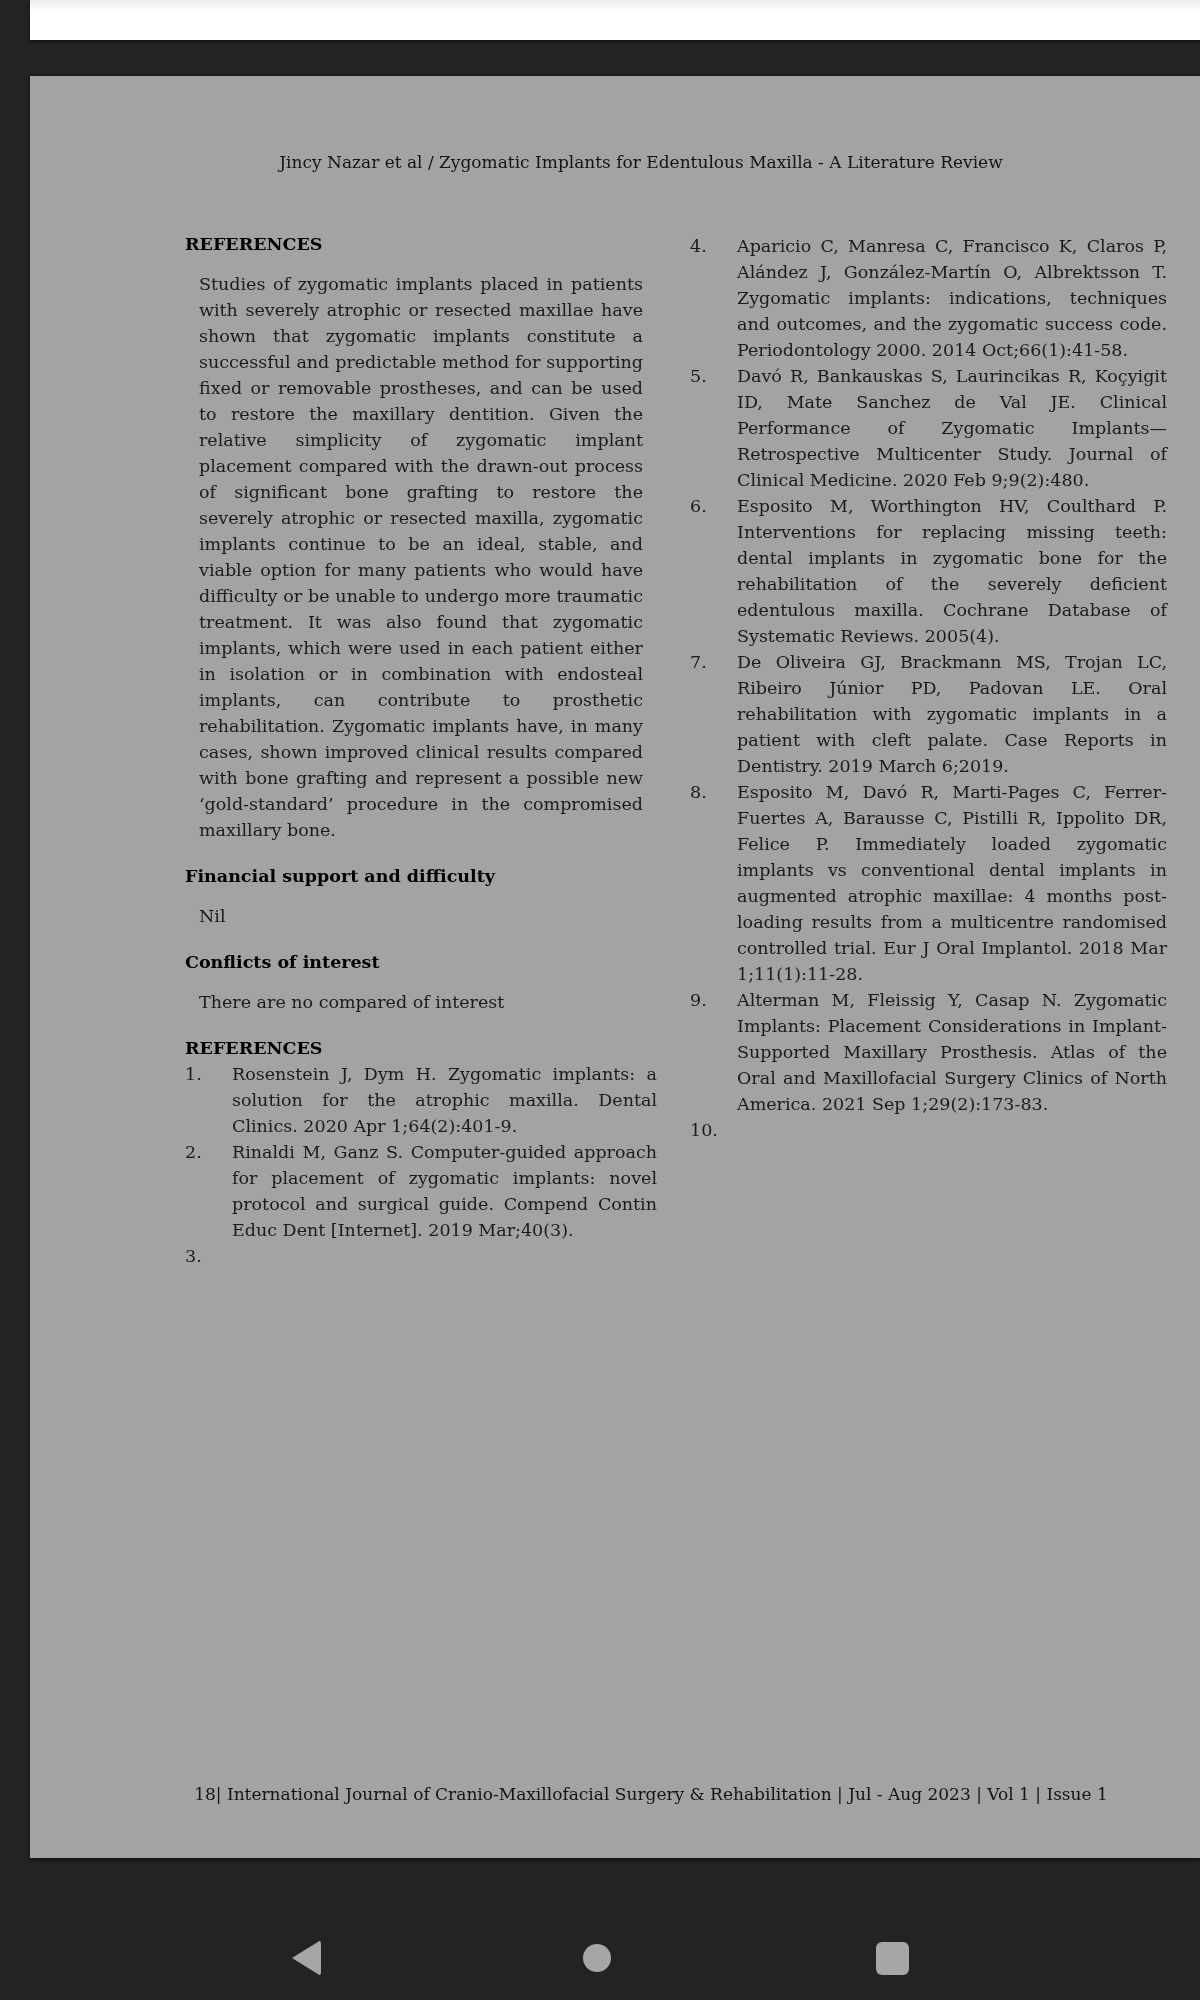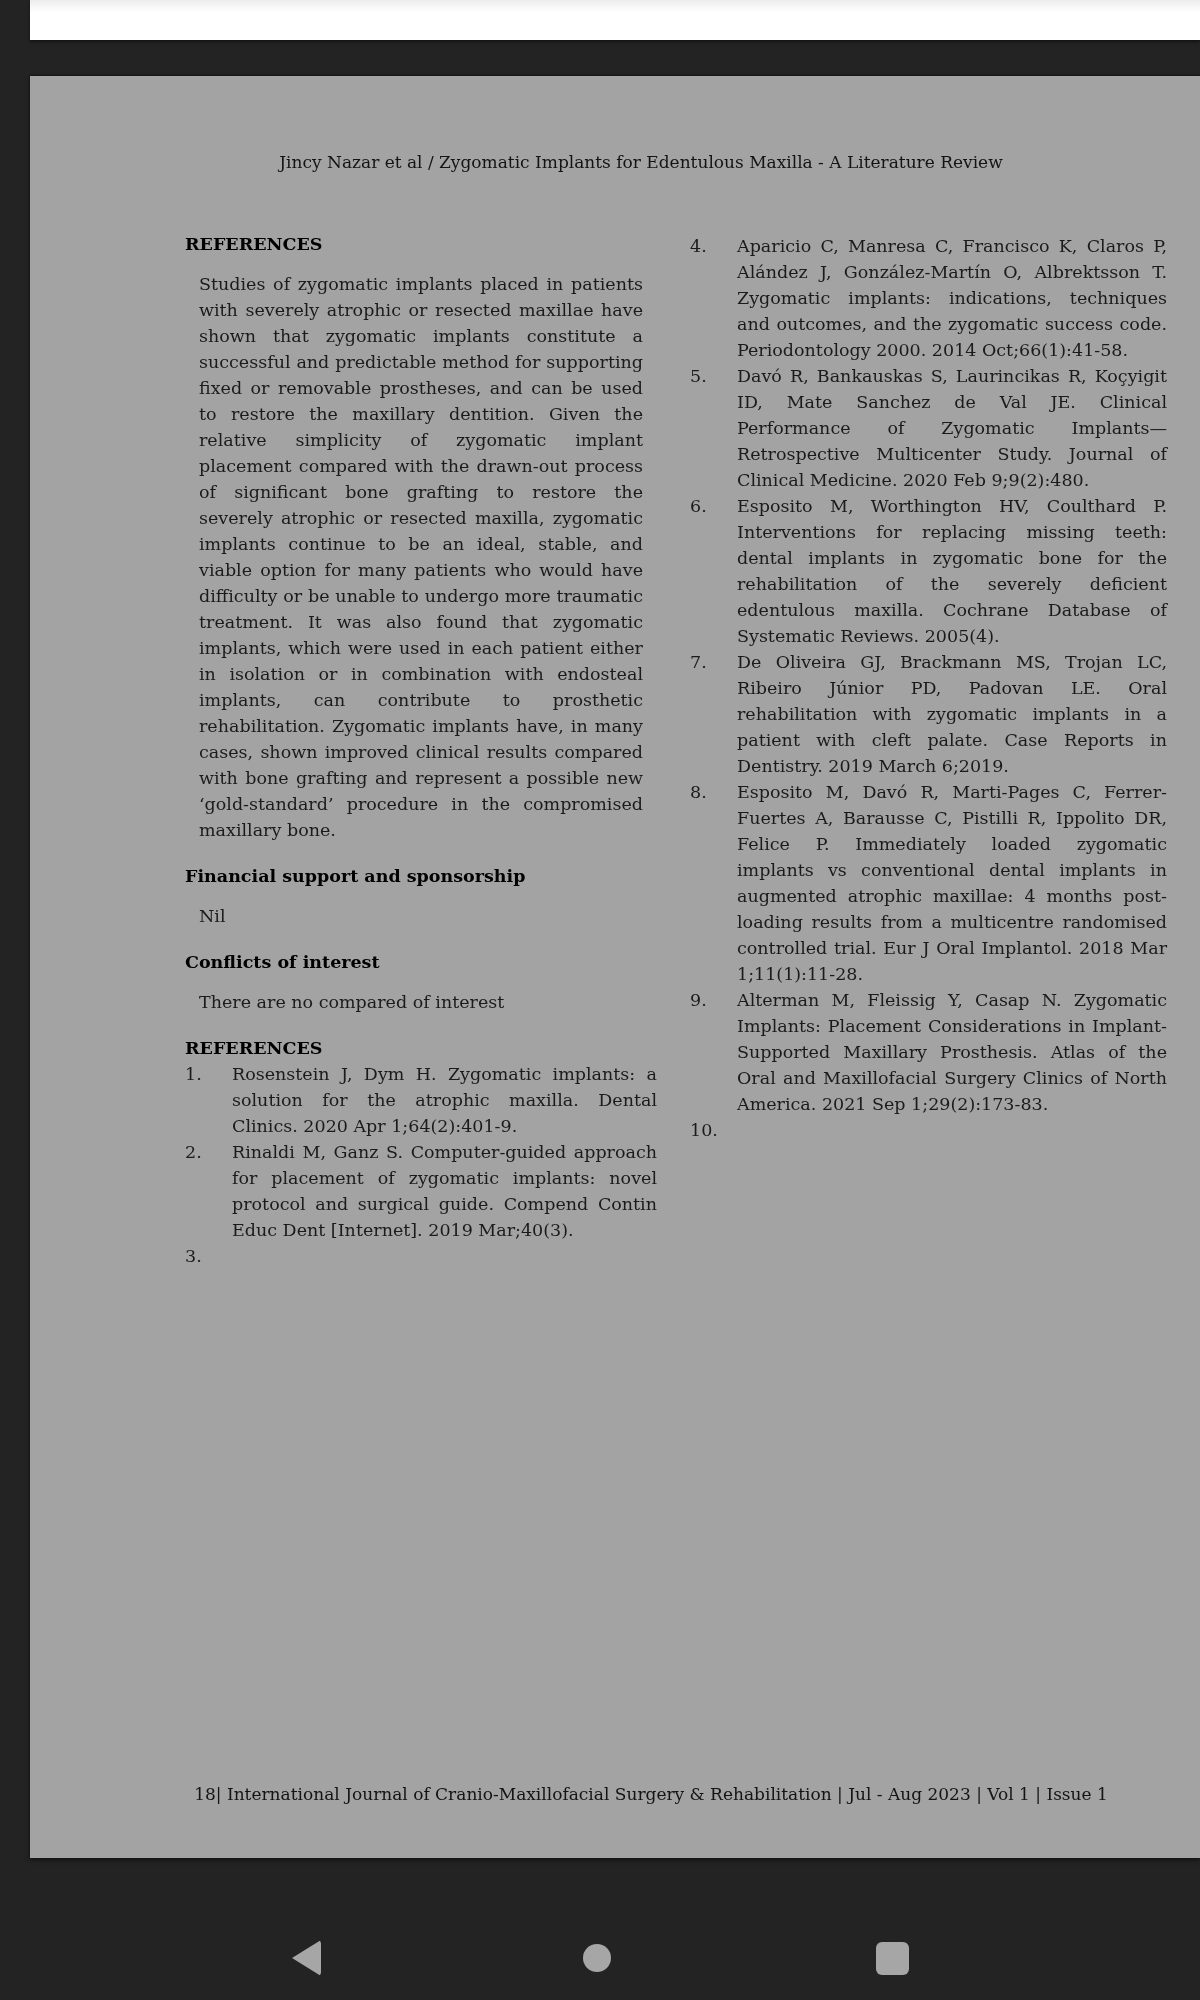--- a/index.html
+++ b/index.html
@@ -94,21 +94,21 @@
   <div class="page-title">Jincy Nazar et al / Zygomatic Implants for Edentulous Maxilla - A Literature Review</div>
 
   <div class="col col-left">
 
     <div class="section">
       <h2>REFERENCES</h2>
       <p>Studies of zygomatic implants placed in patients with severely atrophic or resected maxillae have shown that zygomatic implants constitute a successful and predictable method for supporting fixed or removable prostheses, and can be used to restore the maxillary dentition. Given the relative simplicity of zygomatic implant placement compared with the drawn-out process of significant bone grafting to restore the severely atrophic or resected maxilla, zygomatic implants continue to be an ideal, stable, and viable option for many patients who would have difficulty or be unable to undergo more traumatic treatment. It was also found that zygomatic implants, which were used in each patient either in isolation or in combination with endosteal implants, can contribute to prosthetic rehabilitation. Zygomatic implants have, in many cases, shown improved clinical results compared with bone grafting and represent a possible new ‘gold-standard’ procedure in the compromised maxillary bone.</p>
     </div>
 
     <div class="section">
-      <h2>Financial support and sponsorship</h2>
+      <h2>Financial support and difficulty</h2>
       <p>Nil</p>
     </div>
 
     <div class="section">
       <h2>Conflicts of interest</h2>
       <p>There are no compared of interest</p>
     </div>
 
     <div class="section">
       <h2>REFERENCES</h2>

